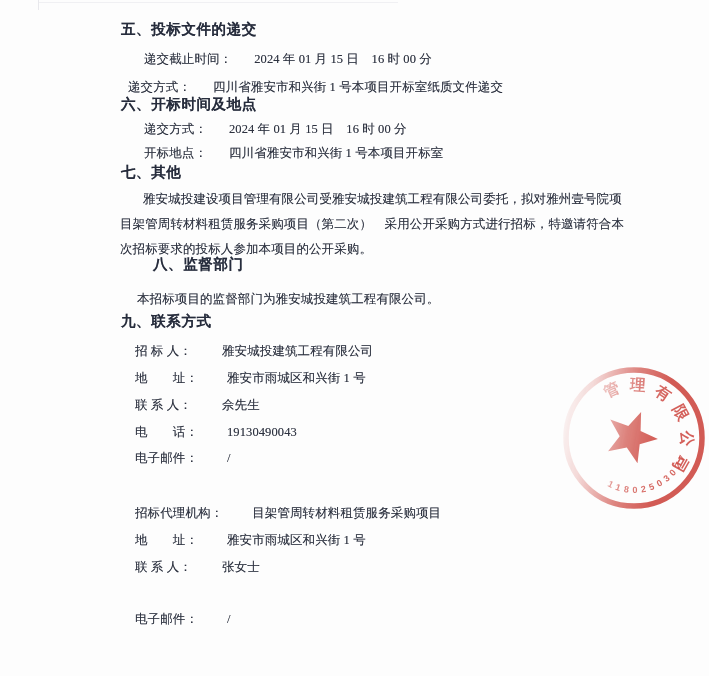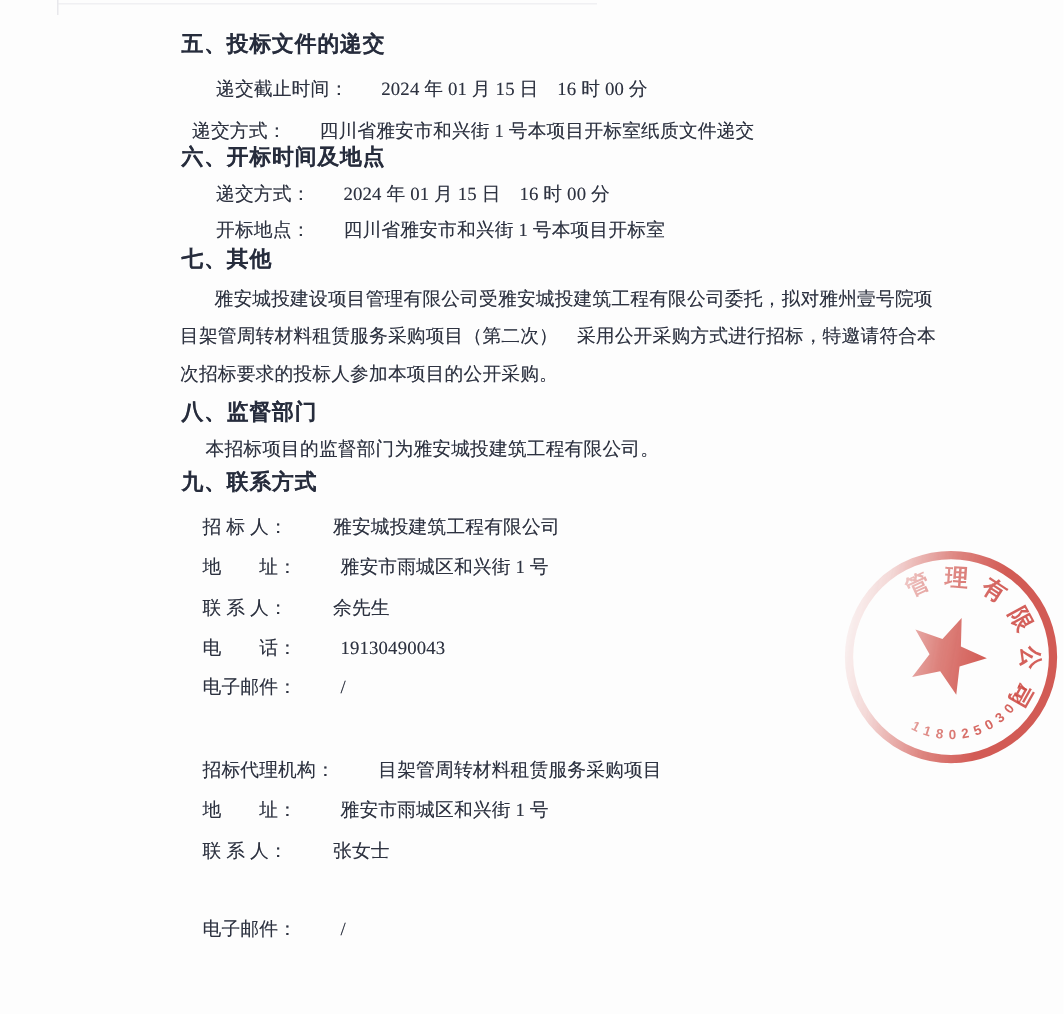--- a/index.html
+++ b/index.html
@@ -66,21 +66,21 @@
   </div>
   <div class="abs bodyline" style="left:144px;top:145px;">
     <span class="lbl">开标地点：</span><span class="val">四川省雅安市和兴街 1 号本项目开标室</span>
   </div>
 
   <div class="abs heading" style="top:163px;">七、其他</div>
   <div class="abs bodyline" style="left:143px;top:191px;">雅安城投建设项目管理有限公司受雅安城投建筑工程有限公司委托，拟对雅州壹号院项</div>
   <div class="abs bodyline paraline" style="top:241px;">次招标要求的投标人参加本项目的公开采购。</div>
   <div class="abs bodyline paraline" style="top:216px;">目架管周转材料租赁服务采购项目（第二次）　采用公开采购方式进行招标，特邀请符合本</div>
 
-  <div class="abs heading" style="top:265px;">八、监督部门</div>
+  <div class="abs heading" style="top:255px;margin-left:32px;">八、监督部门</div>
   <div class="abs bodyline" style="left:137px;top:291px;">本招标项目的监督部门为雅安城投建筑工程有限公司。</div>
 
   <div class="abs heading" style="top:312px;">九、联系方式</div>
 
   <div class="abs bodyline row" style="left:135px;top:343px;">
     <span class="lbl">招 标 人：</span><span class="val">雅安城投建筑工程有限公司</span>
   </div>
   <div class="abs bodyline row" style="left:135px;top:370px;">
     <span class="lbl">地　　址：</span><span class="val">雅安市雨城区和兴街 1 号</span>
   </div>

